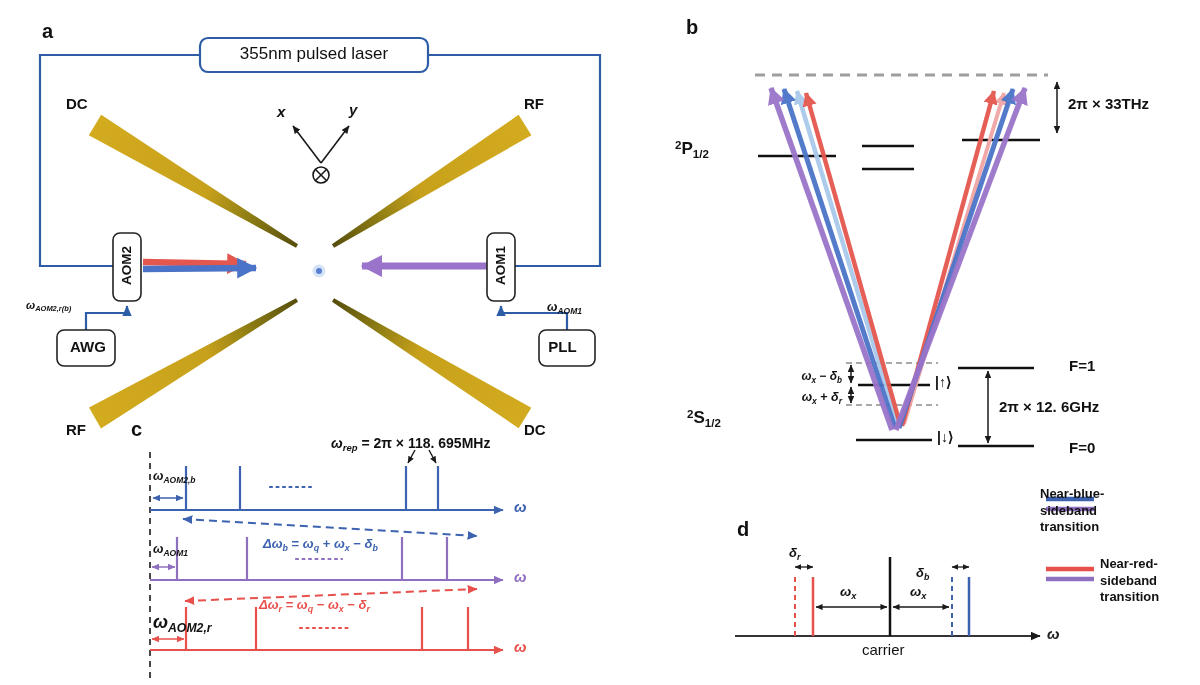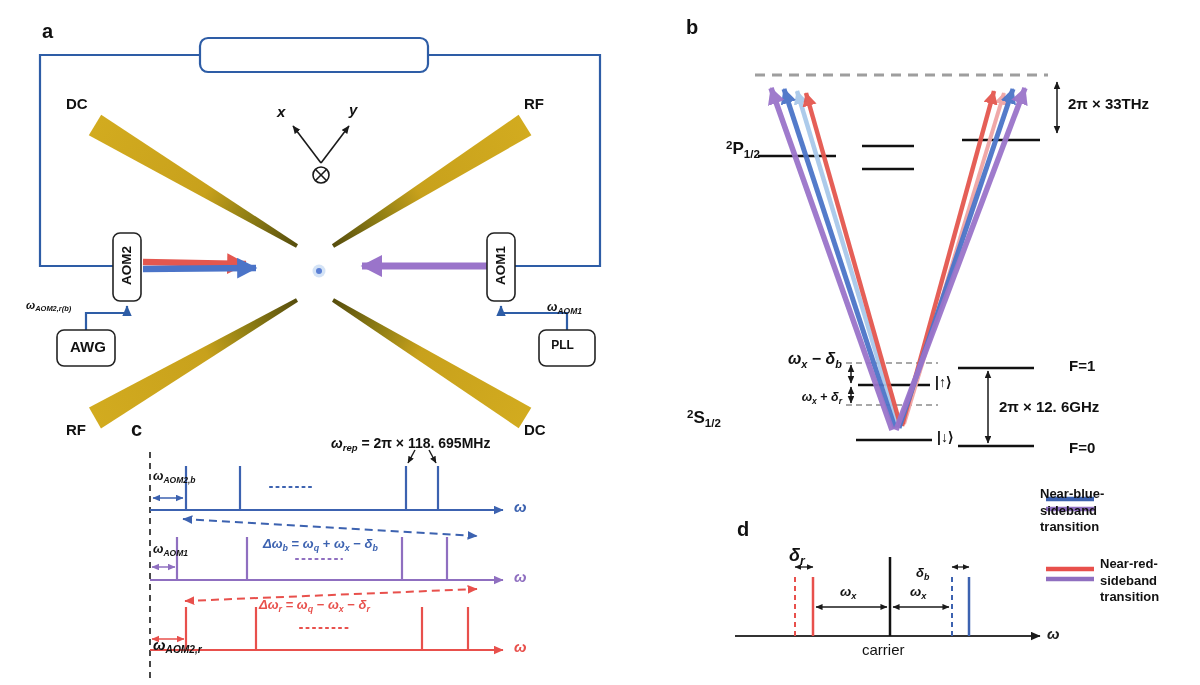--- a/index.html
+++ b/index.html
@@ -204,58 +204,59 @@
 
   <g>
     <line x1="1046" y1="499" x2="1094" y2="499" stroke="#3c62b0" stroke-width="4.5"></line>
     <line x1="1046" y1="509" x2="1094" y2="509" stroke="#8f6fc0" stroke-width="4.5"></line>
     <line x1="1046" y1="569" x2="1094" y2="569" stroke="#e8504c" stroke-width="4.5"></line>
     <line x1="1046" y1="579" x2="1094" y2="579" stroke="#8f6fc0" stroke-width="4.5"></line>
   </g>
 </svg>
 
 <div class="lbl panel-letter" style="left:42px;top:20px;">a</div>
+<div class="lbl ctr" style="left:200px;top:45px;width:228px;font-size:17px;">355nm pulsed laser</div>
 <div class="lbl w6" style="left:66px;top:96px;font-size:15px;">DC</div>
 <div class="lbl w6" style="left:524px;top:96px;font-size:15px;">RF</div>
 <div class="lbl w6" style="left:66px;top:422px;font-size:15px;">RF</div>
 <div class="lbl w6" style="left:524px;top:422px;font-size:15px;">DC</div>
 <div class="lbl b it" style="left:277px;top:104px;font-size:15px;">x</div>
 <div class="lbl b it" style="left:349px;top:102px;font-size:15px;">y</div>
 <div class="lbl ctr w6 rot" style="left:87px;top:258px;width:80px;font-size:13.5px;">AOM2</div>
 <div class="lbl ctr w6 rot" style="left:461px;top:258px;width:80px;font-size:13.5px;">AOM1</div>
 <div class="lbl ctr w6" style="left:57px;top:339px;width:62px;font-size:15px;">AWG</div>
-<div class="lbl ctr w6" style="left:539px;top:339px;width:47px;font-size:12px;">PLL</div>
+<div class="lbl ctr w6" style="left:539px;top:339px;width:47px;font-size:15px;">PLL</div>
 <div class="lbl b" style="left:26px;top:299px;font-size:11px;"><span class="i">ω</span><span class="sub i">AOM2,r(b)</span></div>
 <div class="lbl b" style="left:547px;top:301px;font-size:12.5px;"><span class="i">ω</span><span class="sub i">AOM1</span></div>
 
 <div class="lbl panel-letter" style="left:686px;top:16px;">b</div>
-<div class="lbl b" style="left:726px;top:139px;font-size:17px;text-align:right;"><span class="sup">2</span><span>P</span><span class="sub">1/2</span></div>
+<div class="lbl b" style="left:675px;top:139px;font-size:17px;text-align:right;"><span class="sup">2</span><span>P</span><span class="sub">1/2</span></div>
 <div class="lbl w6" style="left:1068px;top:96px;font-size:15px;">2π × 33THz</div>
-<div class="lbl b rt" style="left:768px;top:350px;width:74px;font-size:16px;"><span class="i">ω</span><span class="sub i">x</span><span> − </span><span class="i">δ</span><span class="sub i">b</span></div>
+<div class="lbl b rt" style="left:768px;top:370px;width:74px;font-size:12px;"><span class="i">ω</span><span class="sub i">x</span><span> − </span><span class="i">δ</span><span class="sub i">b</span></div>
 <div class="lbl b rt" style="left:768px;top:391px;width:74px;font-size:12.5px;"><span class="i">ω</span><span class="sub i">x</span><span> + </span><span class="i">δ</span><span class="sub i">r</span></div>
 <div class="lbl w6" style="left:935px;top:375px;font-size:14px;">|↑⟩</div>
 <div class="lbl b" style="left:1069px;top:358px;font-size:15px;">F=1</div>
 <div class="lbl w6" style="left:999px;top:399px;font-size:15px;">2π × 12. 6GHz</div>
 <div class="lbl b" style="left:687px;top:408px;font-size:17px;"><span class="sup">2</span><span>S</span><span class="sub">1/2</span></div>
 <div class="lbl w6" style="left:937px;top:430px;font-size:14px;">|↓⟩</div>
 <div class="lbl b" style="left:1069px;top:440px;font-size:15px;">F=0</div>
 
 <div class="lbl panel-letter" style="left:131px;top:418px;">c</div>
 <div class="lbl b" style="left:331px;top:436px;font-size:14px;"><span class="i">ω</span><span class="sub i">rep</span><span> = 2π × 118. 695MHz</span></div>
 <div class="lbl b" style="left:153px;top:470px;font-size:12.5px;"><span class="i">ω</span><span class="sub i">AOM2,b</span></div>
 <div class="lbl b it c-blue" style="left:514px;top:499px;font-size:15px;">ω</div>
 <div class="lbl b" style="left:153px;top:543px;font-size:12.5px;"><span class="i">ω</span><span class="sub i">AOM1</span></div>
 <div class="lbl b c-blue" style="left:251px;top:537px;font-size:13px;margin-left:12px;"><span class="i">Δω</span><span class="sub i">b</span><span> = </span><span class="i">ω</span><span class="sub i">q</span><span> + </span><span class="i">ω</span><span class="sub i">x</span><span> − </span><span class="i">δ</span><span class="sub i">b</span></div>
 <div class="lbl b it c-purple" style="left:514px;top:569px;font-size:15px;">ω</div>
-<div class="lbl b" style="left:153px;top:613px;font-size:15px;margin-top:24px;"><span class="i">ω</span><span class="sub i">AOM2,r</span></div>
+<div class="lbl b" style="left:153px;top:613px;font-size:18px;"><span class="i">ω</span><span class="sub i">AOM2,r</span></div>
 <div class="lbl b c-red" style="left:259px;top:598px;font-size:13px;"><span class="i">Δω</span><span class="sub i">r</span><span> = </span><span class="i">ω</span><span class="sub i">q</span><span> − </span><span class="i">ω</span><span class="sub i">x</span><span> − </span><span class="i">δ</span><span class="sub i">r</span></div>
 <div class="lbl b it c-red" style="left:514px;top:639px;font-size:15px;">ω</div>
 
 <div class="lbl panel-letter" style="left:737px;top:518px;">d</div>
-<div class="lbl b" style="left:789px;top:546px;font-size:18px;"><span class="i">δ</span><span class="sub i">r</span></div>
+<div class="lbl b" style="left:789px;top:546px;font-size:13px;"><span class="i">δ</span><span class="sub i">r</span></div>
 <div class="lbl b" style="left:916px;top:544px;font-size:13px;margin-top:22px;"><span class="i">δ</span><span class="sub i">b</span></div>
 <div class="lbl b" style="left:840px;top:585px;font-size:13.5px;"><span class="i">ω</span><span class="sub i">x</span></div>
 <div class="lbl b" style="left:910px;top:585px;font-size:13.5px;"><span class="i">ω</span><span class="sub i">x</span></div>
 <div class="lbl" style="left:862px;top:642px;font-size:15px;">carrier</div>
 <div class="lbl b it" style="left:1047px;top:626px;font-size:15px;color:#222;">ω</div>
 
 <div class="lbl w6 wrap" style="left:1040px;top:486px;width:96px;font-size:13px;">Near-blue-sideband transition</div>
 <div class="lbl w6 wrap" style="left:1100px;top:556px;width:96px;font-size:13px;">Near-red-sideband transition</div>
 
 </div>

